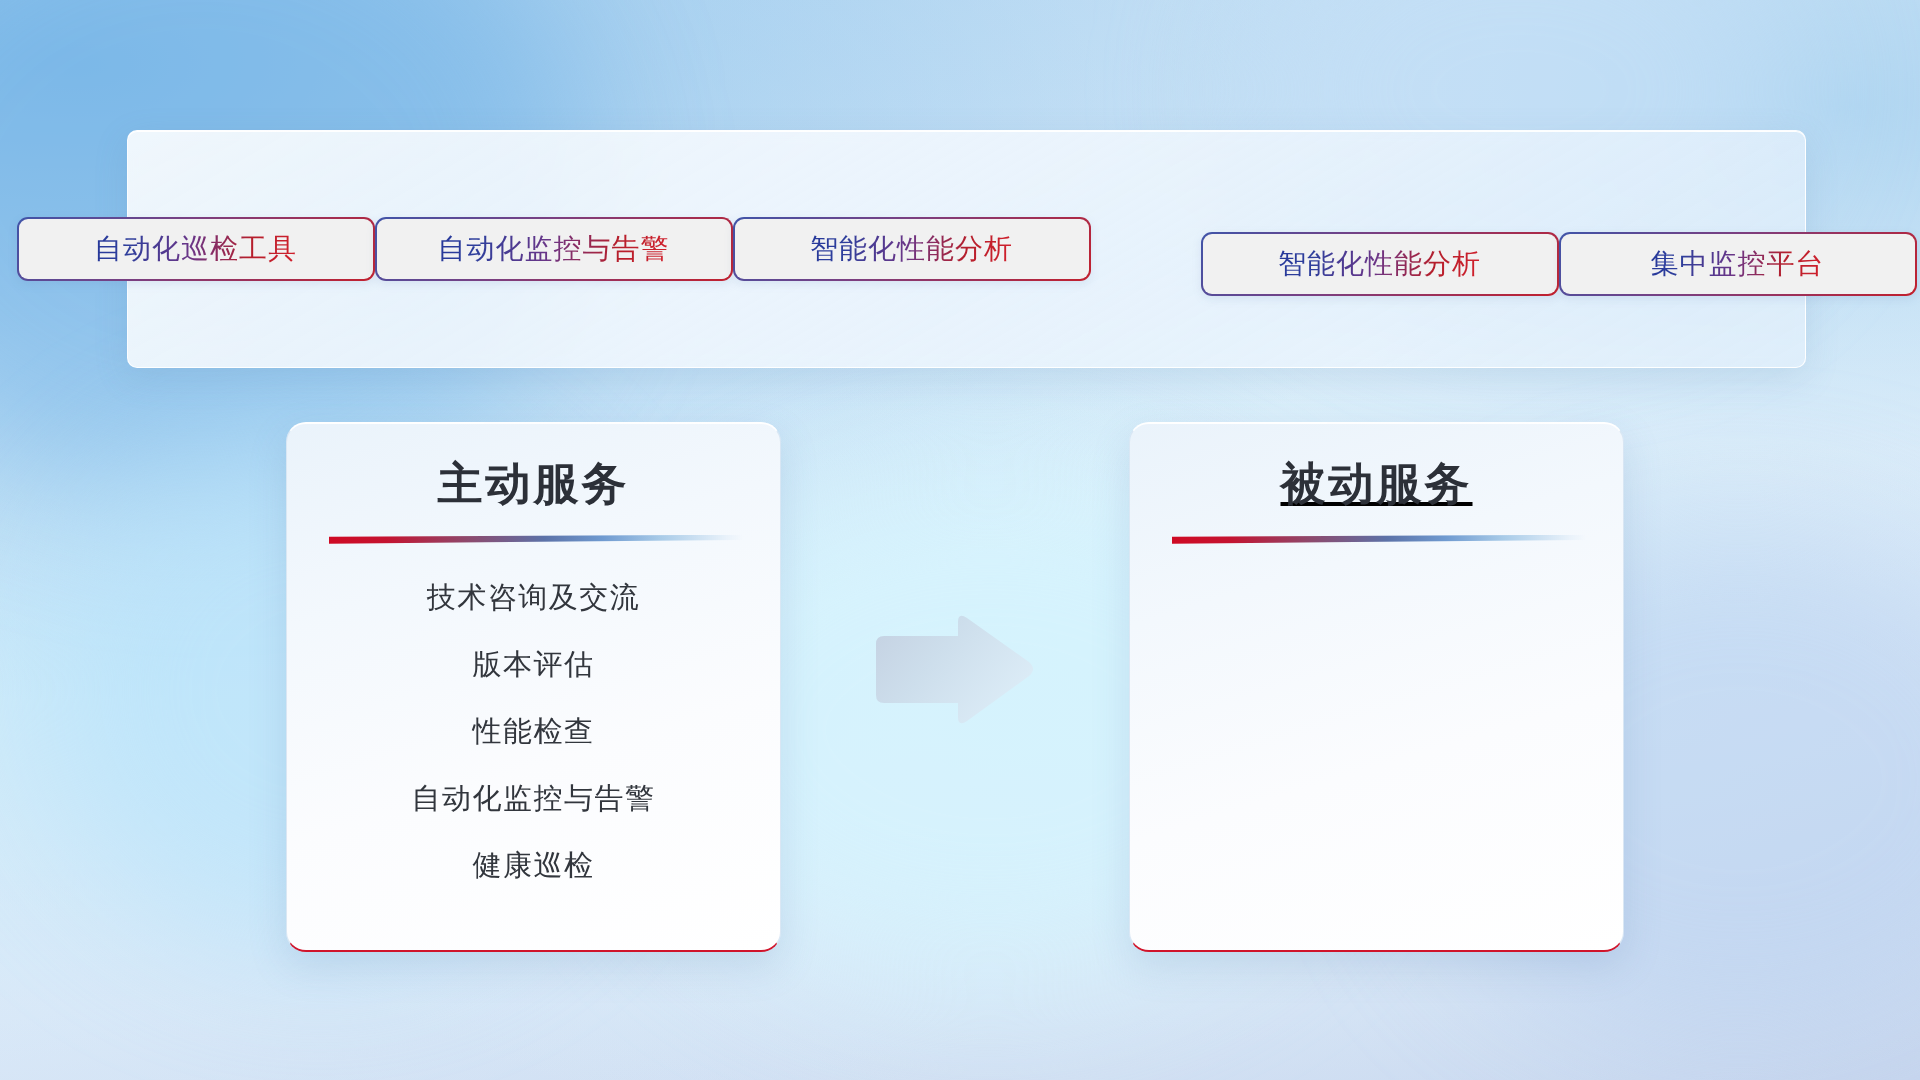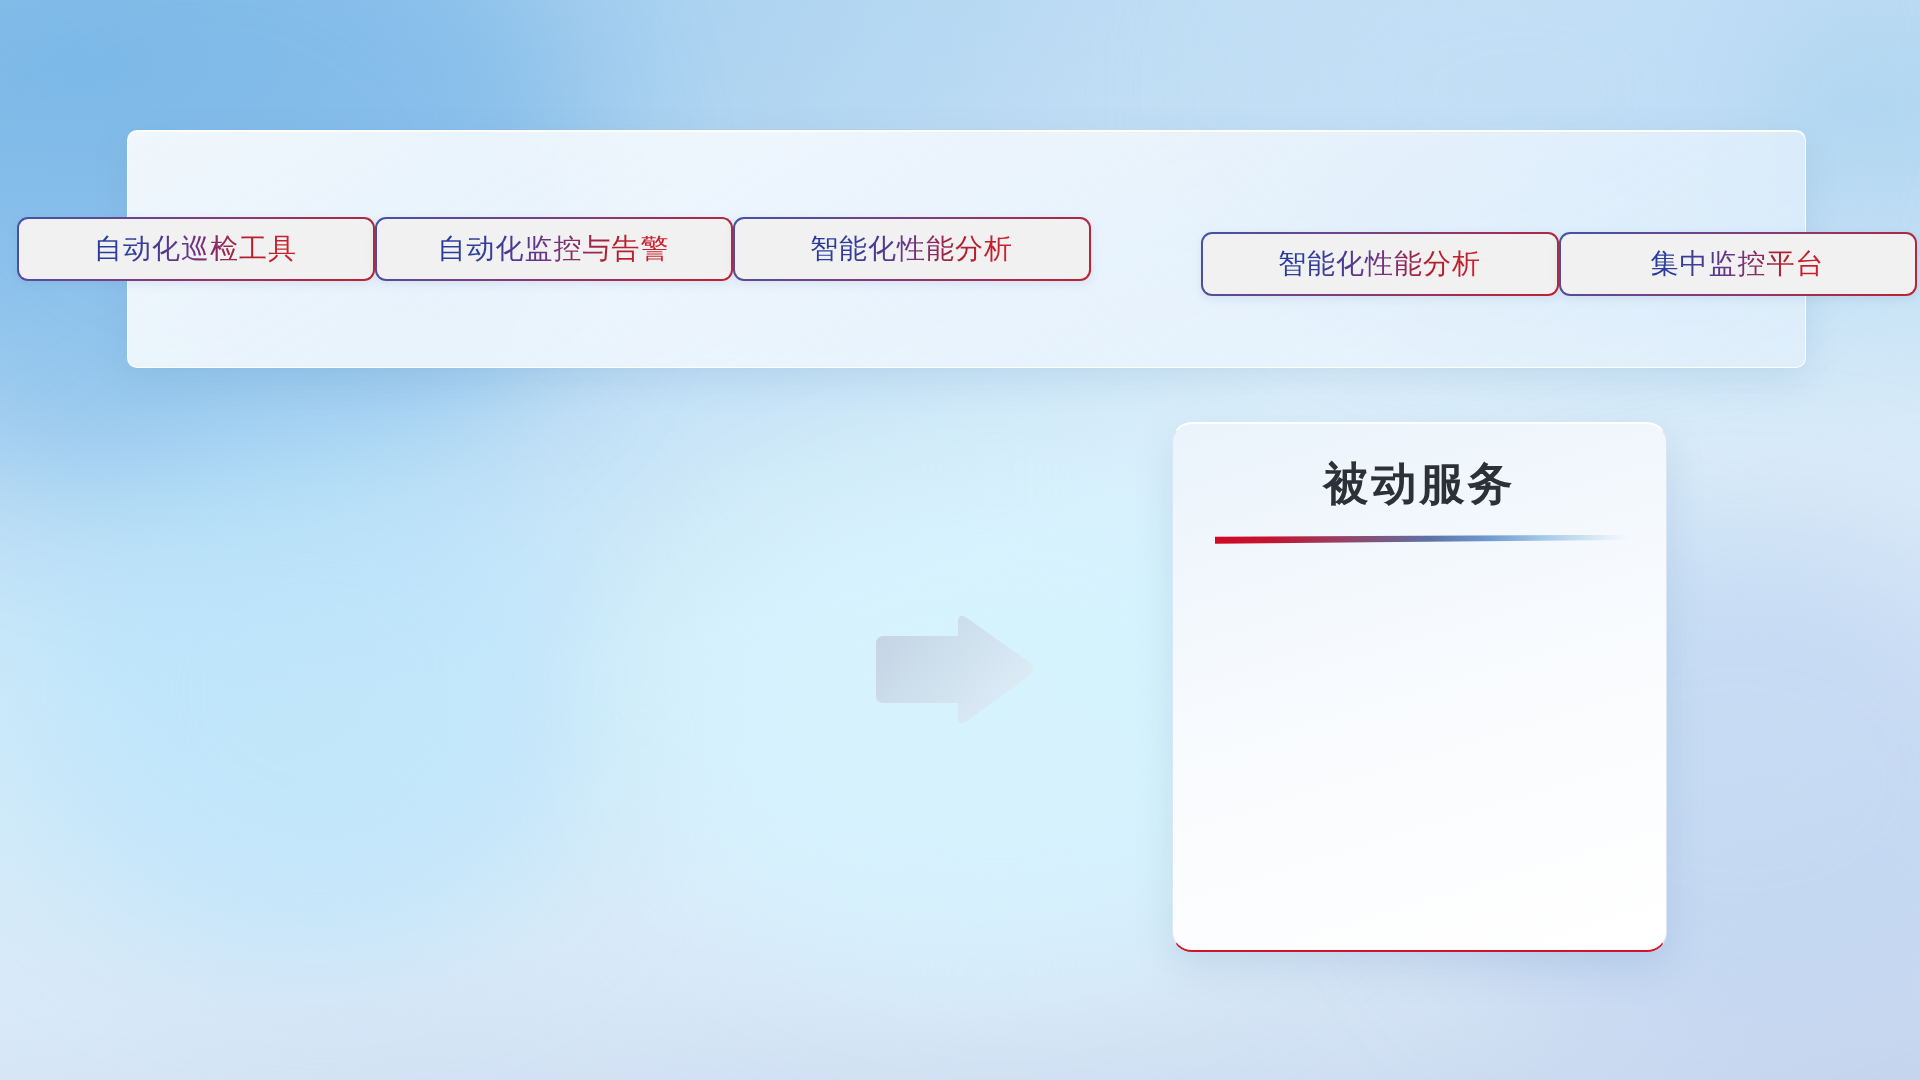--- a/index.html
+++ b/index.html
@@ -98,21 +98,21 @@
     box-sizing: border-box;
     background: linear-gradient(163deg, #eaf3fb 0%, #f3f8fd 30%, #fbfcfe 62%, #ffffff 100%);
     border-top: 2px solid rgba(255,255,255,0.95);
     border-left: 1.5px solid rgba(214,228,242,0.9);
     border-right: 1.5px solid rgba(214,228,242,0.9);
     border-bottom: 2.5px solid #d0142b;
     box-shadow: 0 14px 38px rgba(90,128,175,0.18);
     padding: 34px 42px 0 42px;
   }
   #card-proactive { left: 286px; }
-  #card-reactive  { left: 1172px; }
+  #card-reactive  { left: 1129px; text-decoration: underline; }
 
   .svc-title {
     text-align: center;
     font-size: 45px;
     font-weight: 700;
     color: #2c3038;
     letter-spacing: 3px;
     line-height: 1.15;
   }
 
@@ -186,20 +186,31 @@
       </div>
       <div class="tag-chip">
         <div class="tag-chip-inner">
           <span class="tag-label">集中监控平台</span>
         </div>
       </div>
     </div>
 
   </div>
 
+  <div class="svc-card" id="card-proactive">
+    <div class="svc-title">主动服务</div>
+    <div class="svc-divider"></div>
+    <div class="svc-list">
+      <div class="svc-item">技术咨询及交流</div>
+      <div class="svc-item">版本评估</div>
+      <div class="svc-item">性能检查</div>
+      <div class="svc-item">自动化监控与告警</div>
+      <div class="svc-item">健康巡检</div>
+    </div>
+  </div>
 
   <div id="flow-arrow">
     <svg width="164" height="116" viewBox="0 0 164 116" xmlns="http://www.w3.org/2000/svg">
       <defs>
         <linearGradient id="arrowGrad" x1="0" y1="0" x2="1" y2="0.55">
           <stop offset="0%" stop-color="#c3cfe0" stop-opacity="0.95"></stop>
           <stop offset="45%" stop-color="#ccdcea" stop-opacity="0.92"></stop>
           <stop offset="100%" stop-color="#dceaf5" stop-opacity="0.85"></stop>
         </linearGradient>
       </defs>

